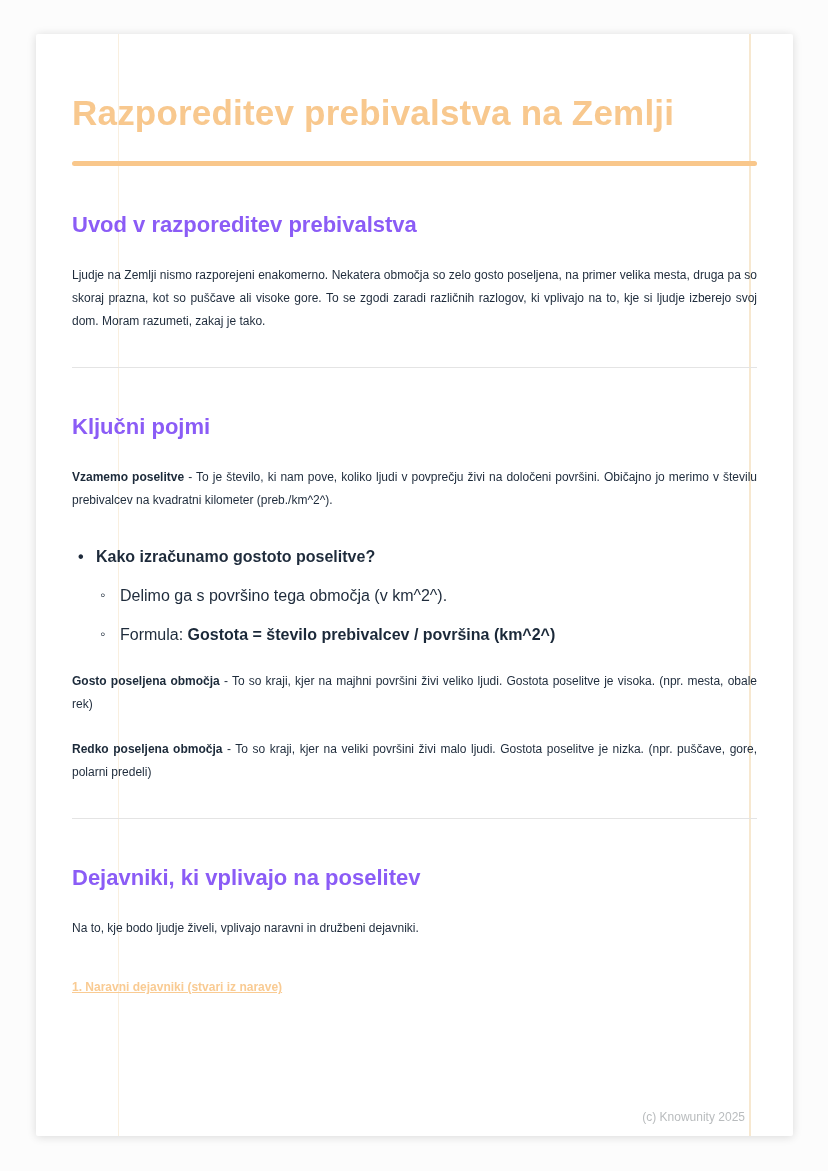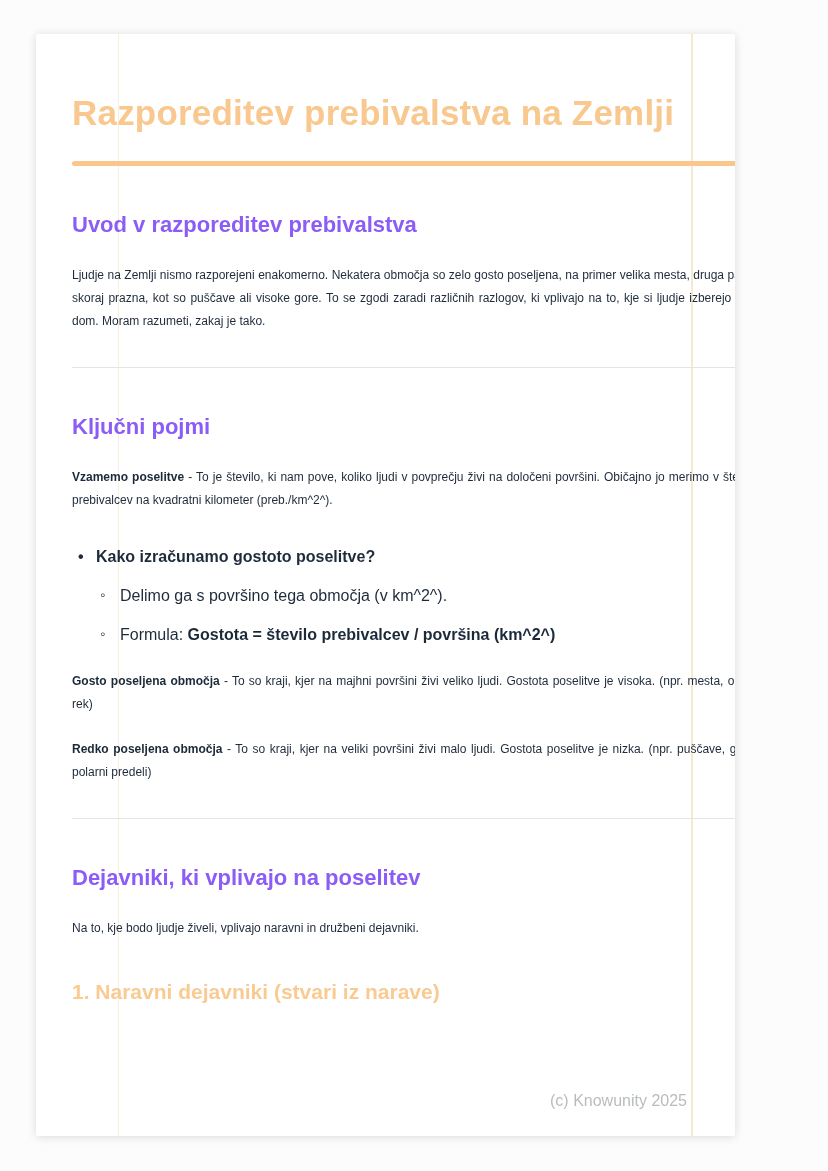--- a/index.html
+++ b/index.html
@@ -12,21 +12,21 @@
     width: 828px;
     height: 1171px;
     background: #fcfcfc;
     overflow: hidden;
     position: relative;
   }
   .page-card {
     position: absolute;
     left: 36px;
     top: 34px;
-    width: 699px;
+    width: 757px;
     height: 1102px;
     background: #ffffff;
     box-shadow: 0 1px 10px rgba(0,0,0,0.14);
     border-radius: 2px;
     padding: 36px 23px 0 36px;
     overflow: hidden;
   }
   .margin-line-right {
     position: absolute;
     top: 0;
@@ -65,24 +65,25 @@
   }
   h2.section-heading {
     color: #8b5cf6;
     font-size: 22px;
     font-weight: 700;
     margin-top: 46px;
     margin-bottom: 26px;
   }
   h3.sub-heading {
     color: #f9cb93;
-    font-size: 21px;
+    font-size: 12px;
     font-weight: 700;
     margin-top: 40px;
     margin-bottom: 8px;
+    text-decoration: underline;
   }
   p.body-text {
     font-size: 12px;
     line-height: 1.92;
     text-align: justify;
     margin-bottom: 22px;
     color: #1e2b3b;
   }
   p.body-text strong, li strong { font-weight: 700; color: #1b2939; }
   hr.divider {
@@ -127,22 +128,22 @@
     content: "◦";
     position: absolute;
     left: 4px;
     top: -1px;
     font-size: 15px;
     color: #1e2b3b;
   }
   .footer-note {
     position: absolute;
     right: 48px;
-    bottom: 26px;
-    font-size: 16px;
+    bottom: 12px;
+    font-size: 12px;
     color: #b9bcbe;
   }
 </style>
 </head>
 <body>
 
 <div class="viewport">
   <div class="page-card">
     <div class="margin-line-left"></div>
     <div class="margin-line-right"></div>

